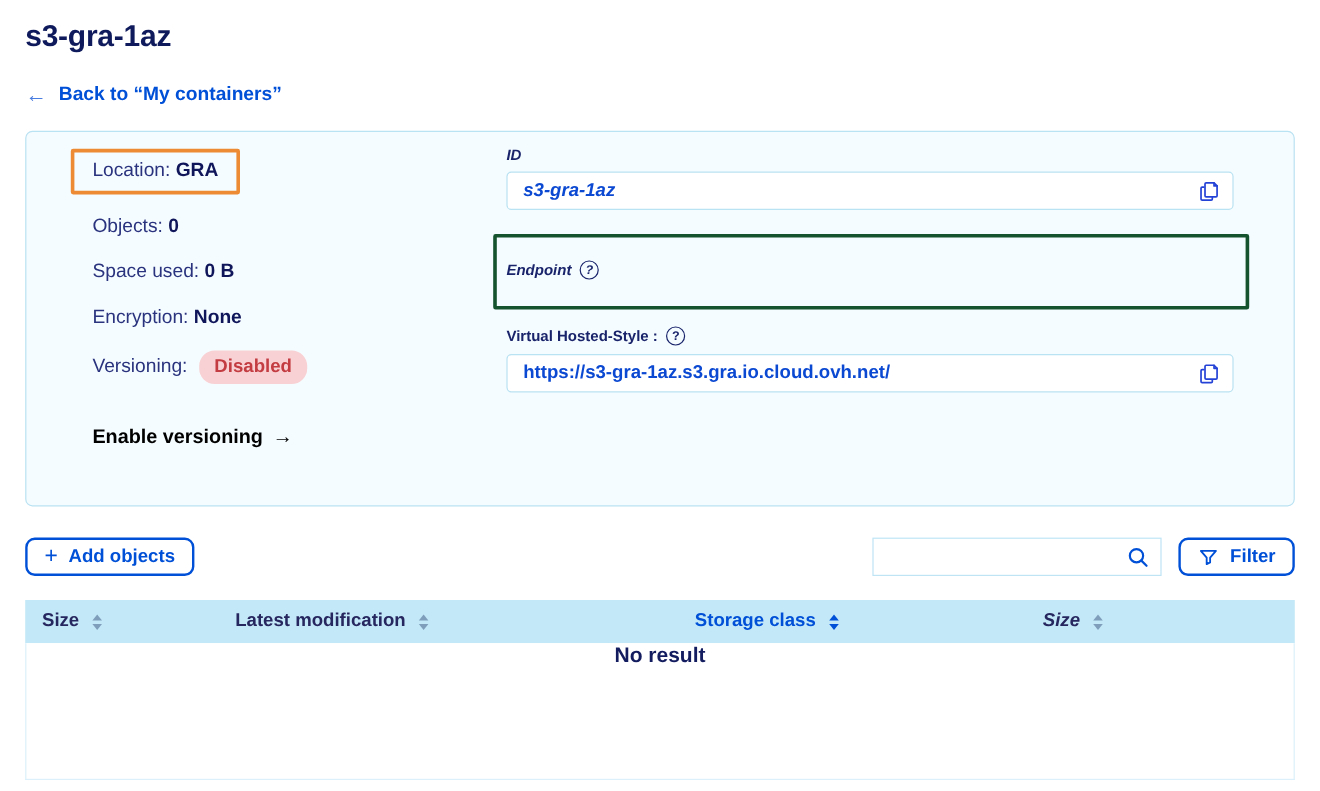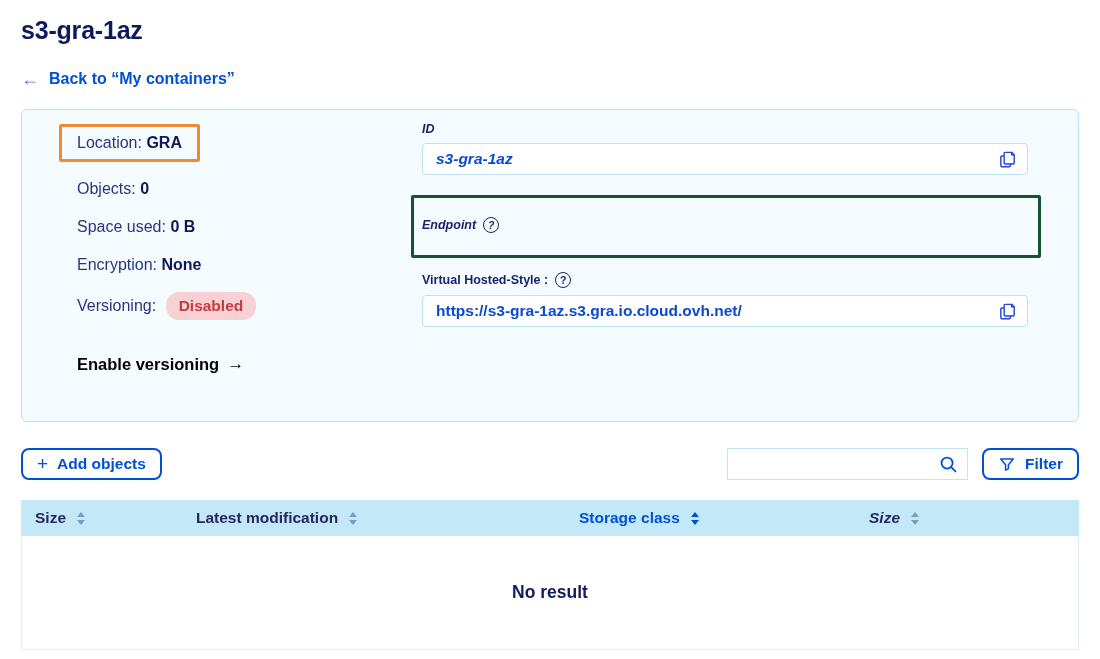--- a/index.html
+++ b/index.html
@@ -51,21 +51,21 @@
   .th-name { width: 175px; padding-left: 14px; }
   .th-modif { width: 383px; }
   .th-storage { width: 290px; }
   .th-size { width: 210px; font-style: italic; }
   .th.active { color: #0050d7; }
   .sort { display: inline-flex; flex-direction: column; gap: 3px; }
   .tri-up { width: 0; height: 0; border-left: 4.5px solid transparent; border-right: 4.5px solid transparent; border-bottom: 5.5px solid #7f9ebc; }
   .tri-down { width: 0; height: 0; border-left: 4.5px solid transparent; border-right: 4.5px solid transparent; border-top: 5.5px solid #7f9ebc; }
   .th.active .tri-up { border-bottom-color: #0050d7; }
   .th.active .tri-down { border-top-color: #0050d7; }
-  .tbody { height: 114px; background: #ffffff; border: 1px solid #dbf0fa; border-top: none; display: flex; align-items: center; justify-content: center; }
+  .tbody { height: 114px; background: #ffffff; border: 1px solid #dbf0fa; border-top: none; display: flex; justify-content: center; }
   .empty-msg { font-size: 17.5px; font-weight: 700; color: #131c5e; }
 
   svg { display: block; }
 </style>
 </head>
 <body>
 
 <div class="page">
 
   <div class="title">s3-gra-1az</div>

